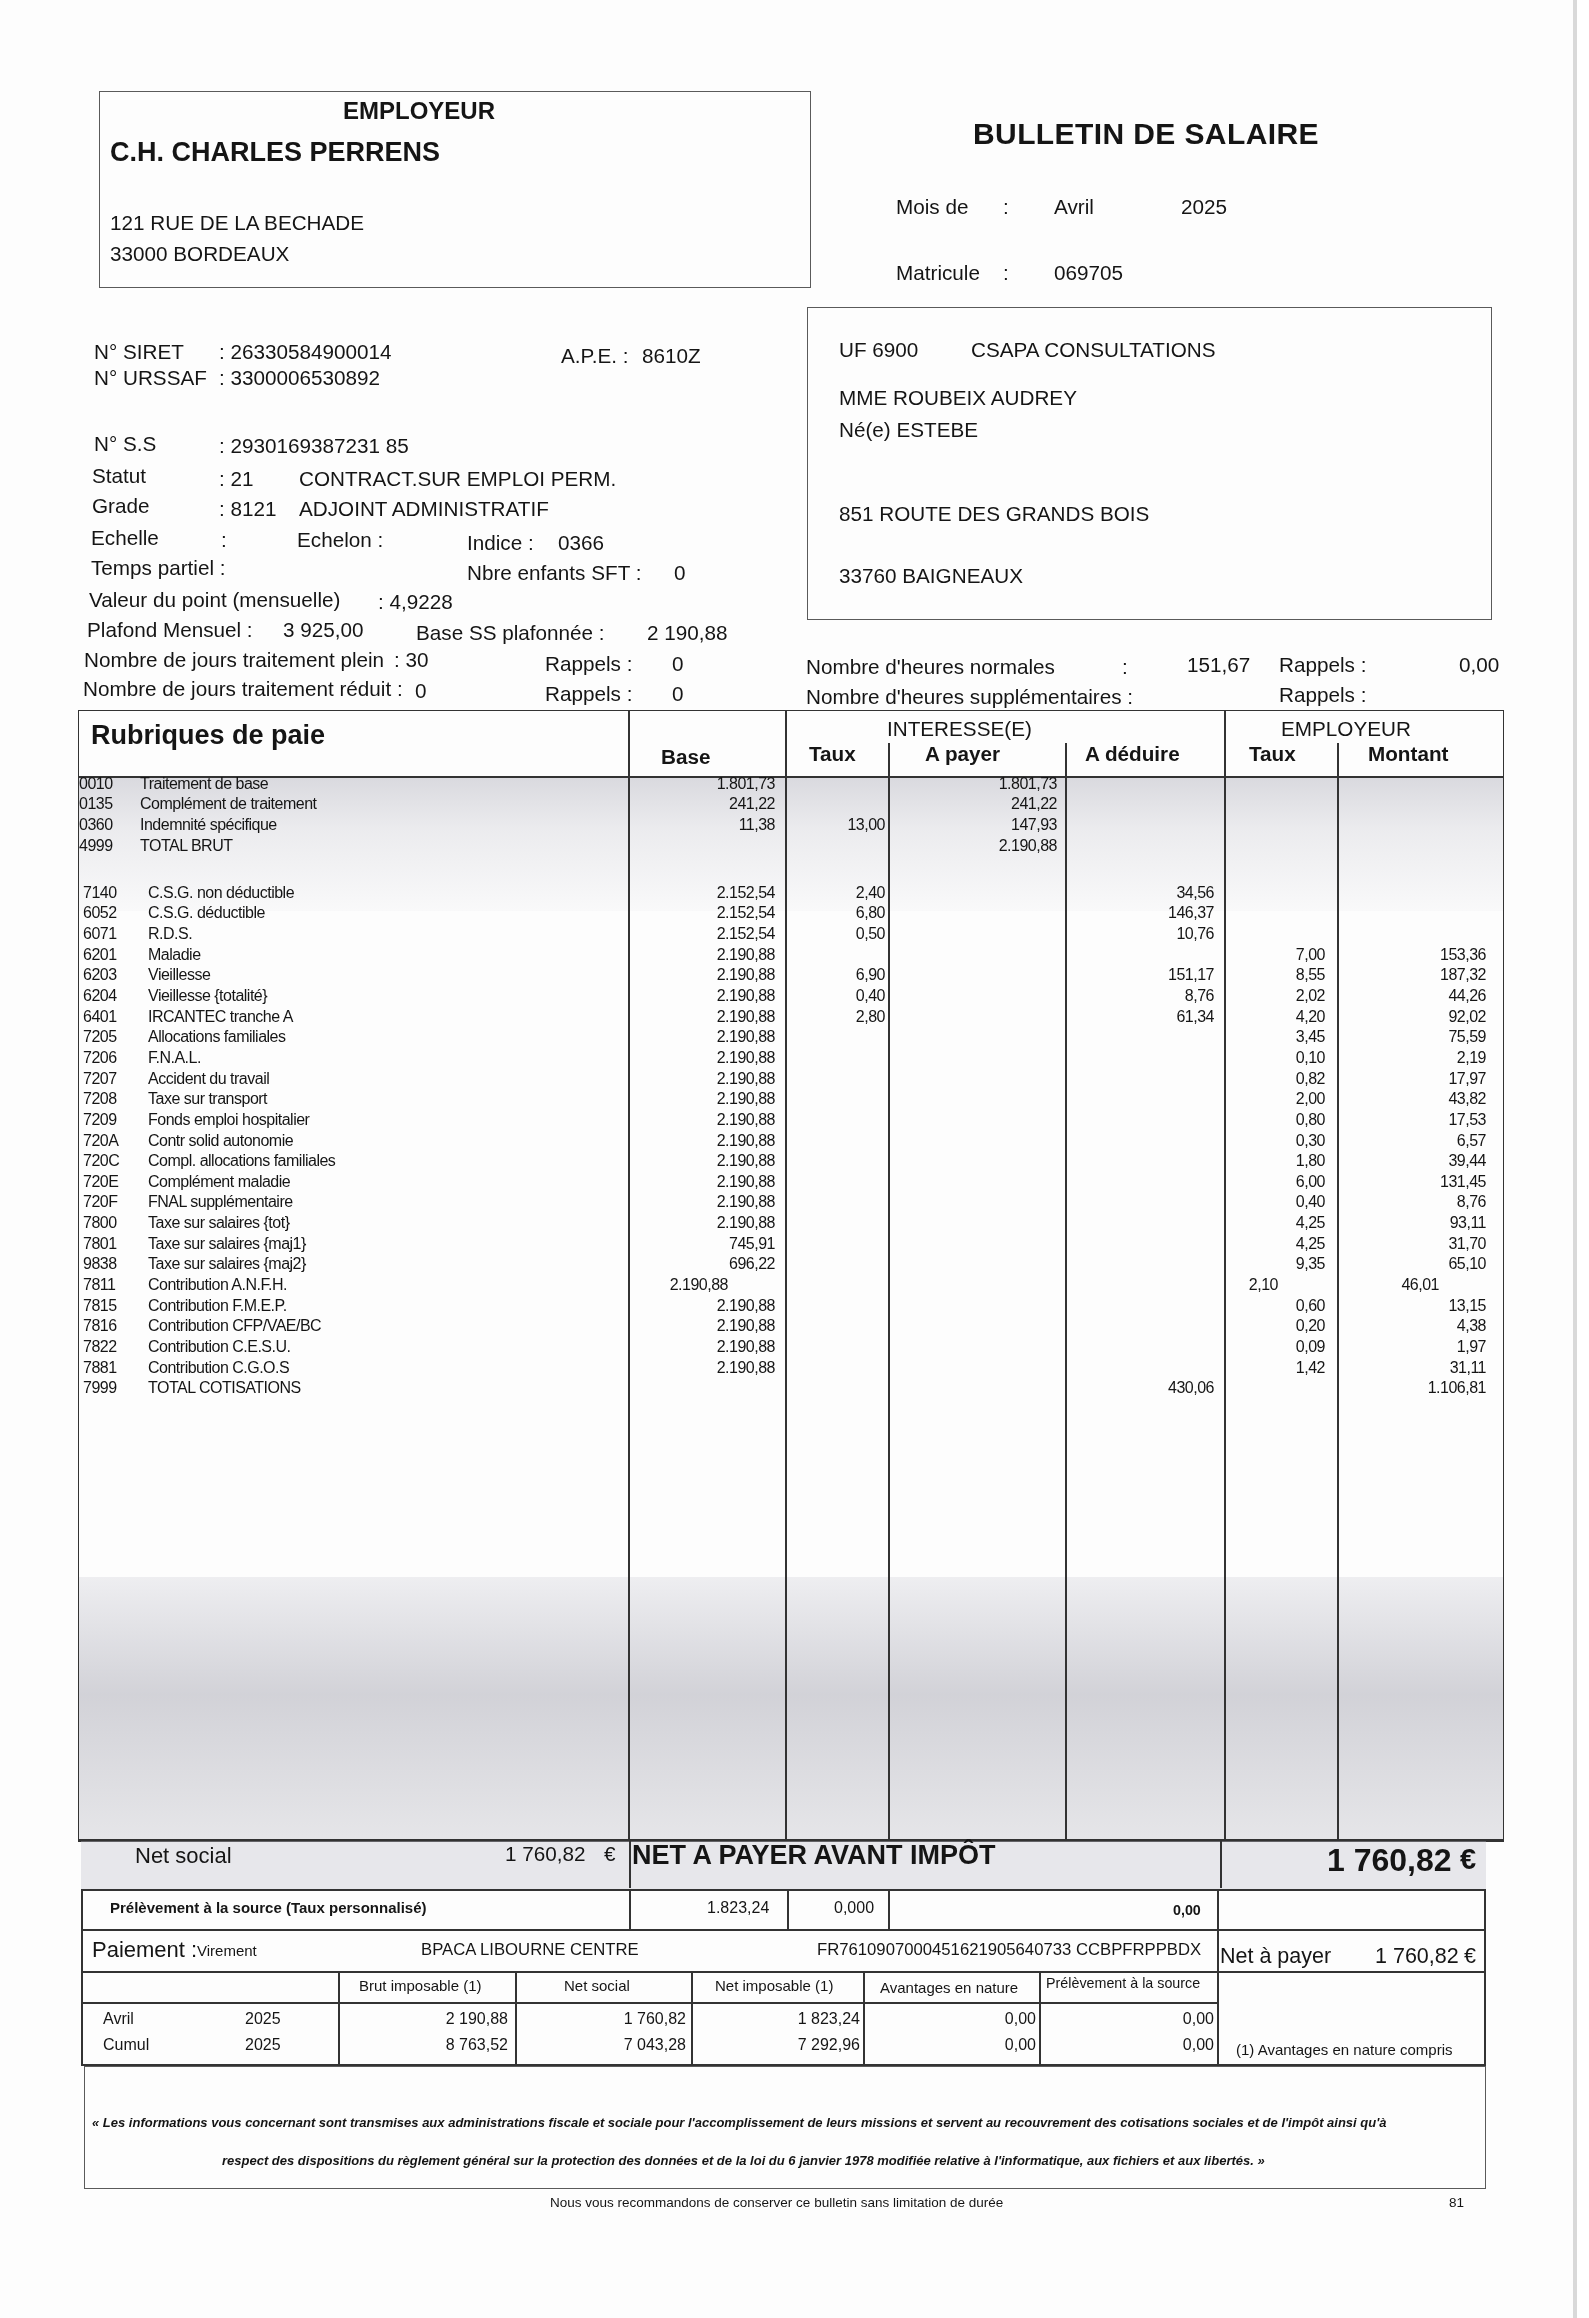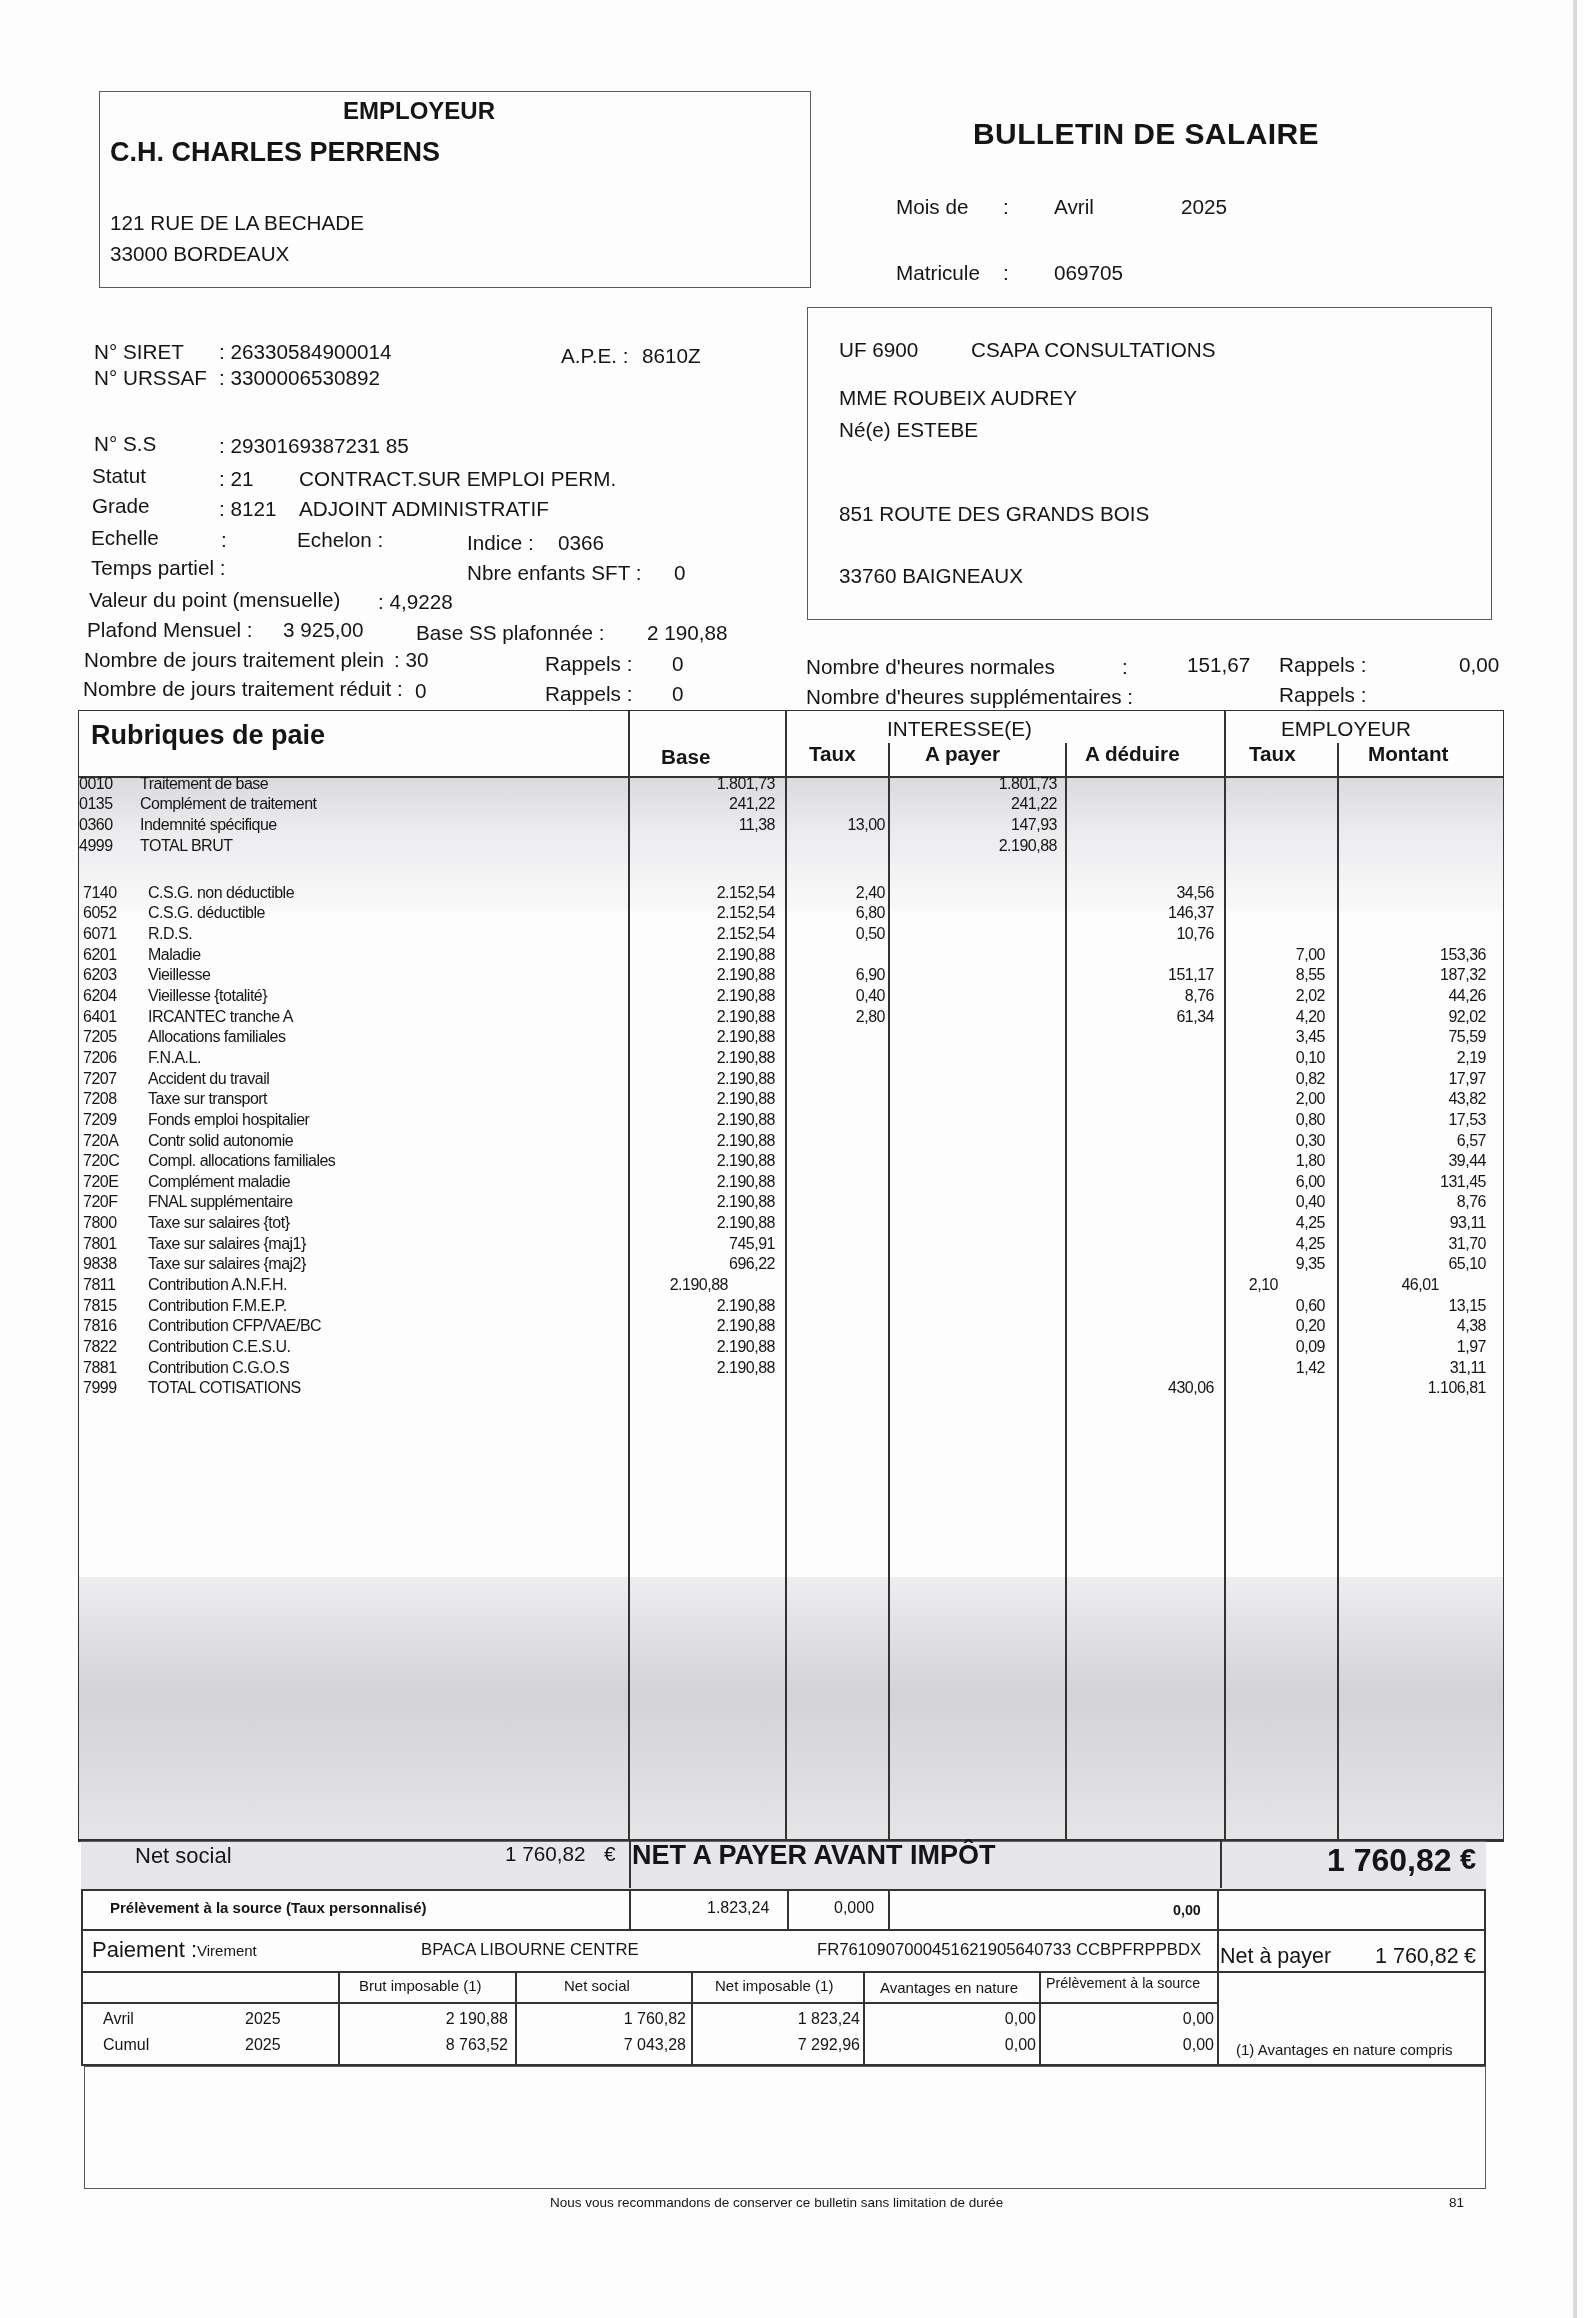--- a/index.html
+++ b/index.html
@@ -478,16 +478,18 @@
         <span style="position: absolute; top: 0px; white-space: nowrap; right: 1081px; text-align: right;">8 763,52</span>
         <span style="position: absolute; top: 0px; white-space: nowrap; right: 903px; text-align: right;">7 043,28</span>
         <span style="position: absolute; top: 0px; white-space: nowrap; right: 729px; text-align: right;">7 292,96</span>
         <span style="position: absolute; top: 0px; white-space: nowrap; right: 553px; text-align: right;">0,00</span>
         <span style="position: absolute; top: 0px; white-space: nowrap; right: 375px; text-align: right;">0,00</span>
       </div>
     </div>
   <div class="abs" style="left:1236px;top:2041px;font-size:15px;">(1) Avantages en nature compris</div>
 
   <div class="box" style="left:84px;top:2066px;width:1400px;height:121px;"></div>
+  <div class="abs b italic" style="left:92px;top:2115px;font-size:13px;">« Les informations vous concernant sont transmises aux administrations fiscale et sociale pour l'accomplissement de leurs missions et servent au recouvrement des cotisations sociales et de l'impôt ainsi qu'à</div>
+  <div class="abs b italic" style="left:222px;top:2153px;font-size:13px;">respect des dispositions du règlement général sur la protection des données et de la loi du 6 janvier 1978 modifiée relative à l'informatique, aux fichiers et aux libertés. »</div>
   <div class="abs" style="left:550px;top:2195px;font-size:13.5px;">Nous vous recommandons de conserver ce bulletin sans limitation de durée</div>
   <div class="abs" style="left:1449px;top:2195px;font-size:13.5px;">81</div>
 </div>
 
 
 </body></html>

